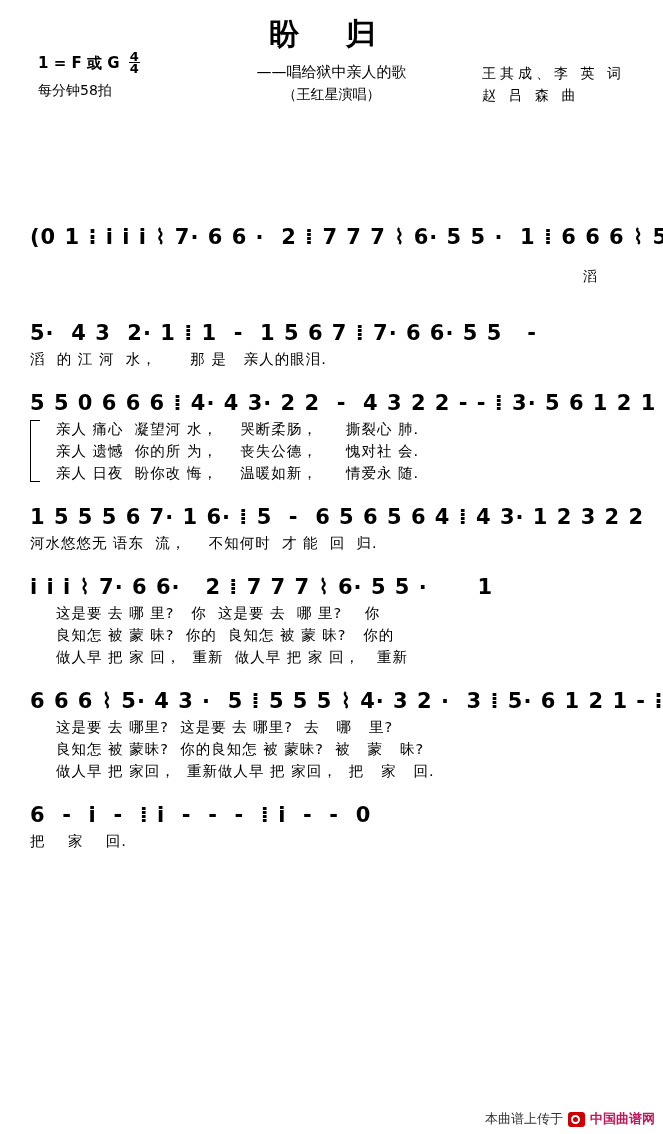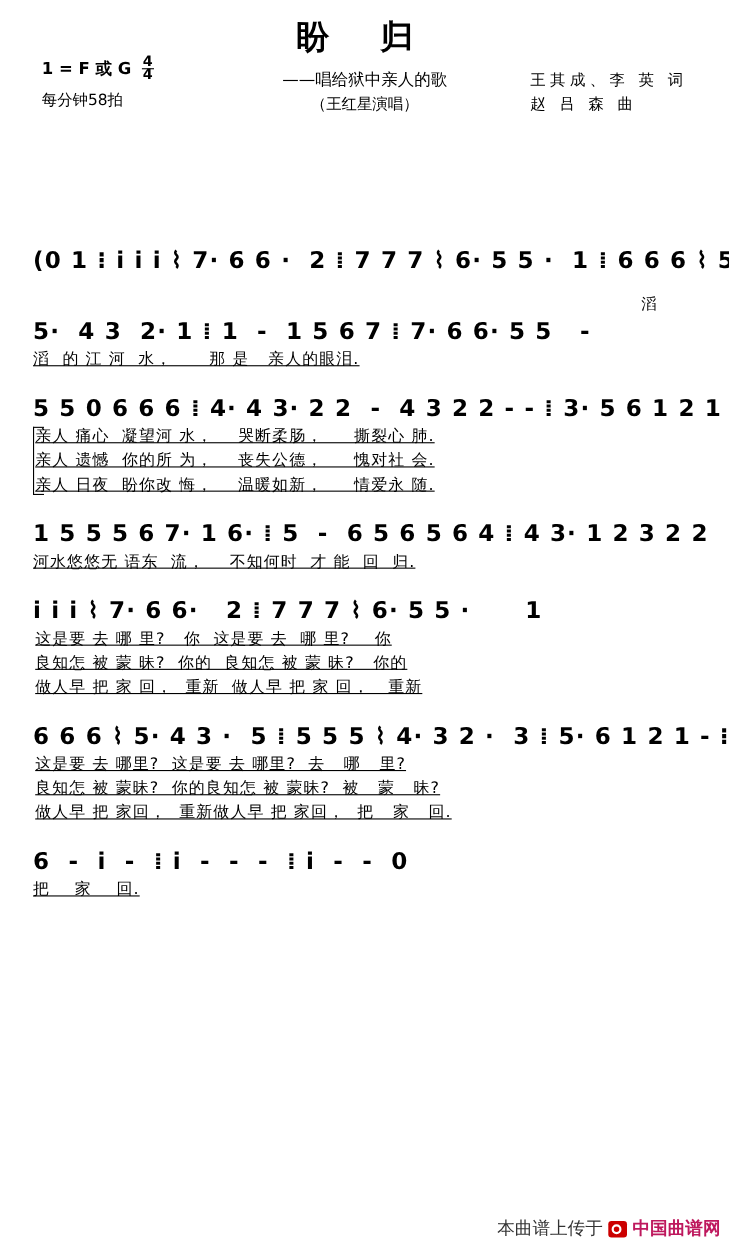--- a/index.html
+++ b/index.html
@@ -91,40 +91,39 @@
     font-weight: bold;
     letter-spacing: 1px;
     white-space: pre;
     line-height: 30px;
   }
   .lyrics {
     font-size: 14.5px;
     white-space: pre;
     line-height: 22px;
     letter-spacing: 1px;
-    text-decoration: underline;
   }
   .lyricblock {
     position: relative;
-    padding-left: 2px;
+    padding-left: 26px;
   }
   .brace {
     position: absolute;
     left: 0; top: 2px; bottom: 2px;
     width: 9px;
     border: 1.6px solid #000;
     border-right: none;
   }
 
   
   .footer {
     position: absolute;
     right: 8px;
     bottom: 6px;
-    font-size: 16px;
+    font-size: 13px;
     color: #333;
     display: flex;
     align-items: center;
     gap: 5px;
     font-family: "DejaVu Sans", sans-serif;
   }
   .footer .logo {
     display: inline-block;
     width: 17px; height: 15px;
     background: #c00;
@@ -168,21 +167,21 @@
   <div style="height:118px"></div>
 
   <div class="system">
     <div class="notes">(0 1 ⁝ i i i ⌇ 7· 6 6 ·  2 ⁞ 7 7 7 ⌇ 6· 5 5 ·  1 ⁞ 6 6 6 ⌇ 5· 4 3 ·  5·</div>
   </div>
 
   <div class="system" style="margin-top:16px">
     <div style="text-align:right;font-size:14px;padding-right:36px">滔</div>
   </div>
 
-  <div class="system" style="margin-top:0">
+  <div class="system" style="margin-top:32px">
     <div class="notes">5·  4 3  2· 1 ⁞ 1  -  1 5 6 7 ⁞ 7· 6 6· 5 5   -</div>
     <div class="lyrics">滔  的 江 河  水，      那 是   亲人的眼泪.</div>
   </div>
 
   <div class="system" style="margin-top:18px">
     <div class="notes">5 5 0 6 6 6 ⁞ 4· 4 3· 2 2  -  4 3 2 2 - - ⁞ 3· 5 6 1 2 1 -</div>
     <div class="lyricblock">
       <span class="brace"></span>
       <div class="lyrics">亲人 痛心  凝望河 水，    哭断柔肠，     撕裂心 肺.</div>
       <div class="lyrics">亲人 遗憾  你的所 为，    丧失公德，     愧对社 会.</div>

